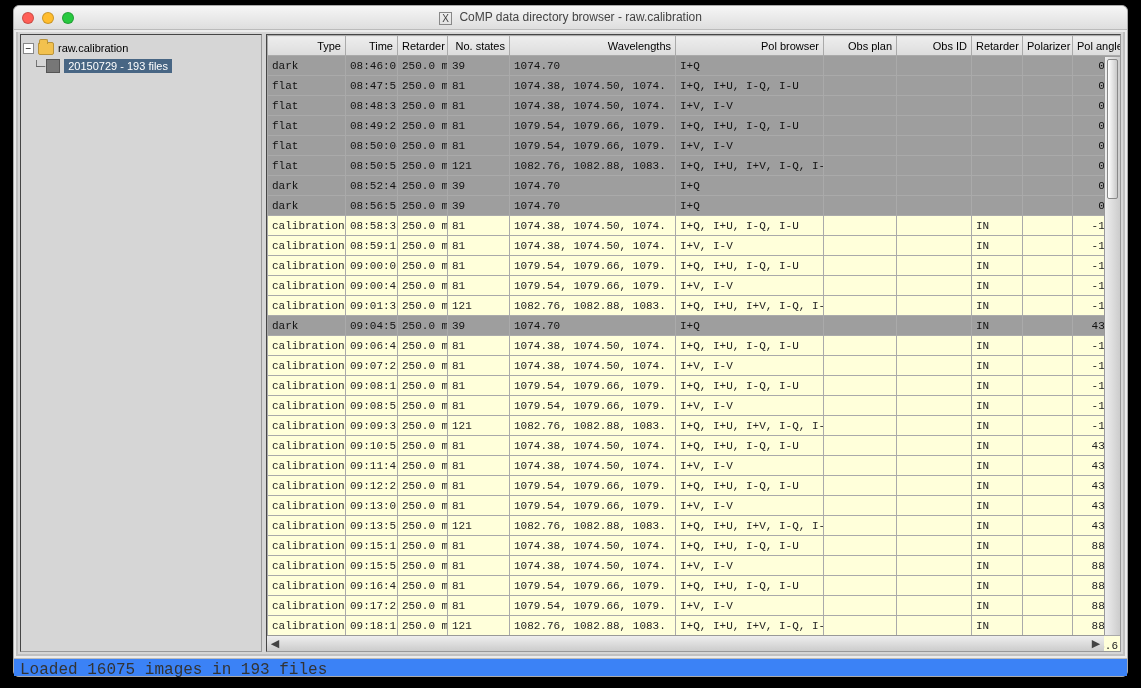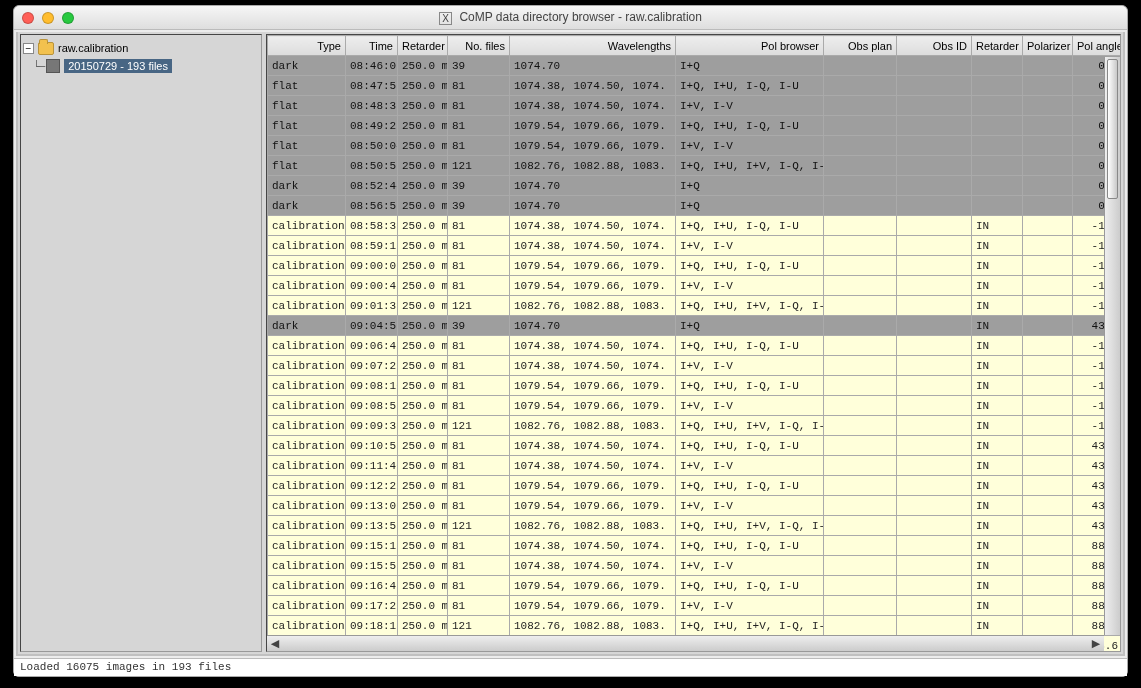--- a/index.html
+++ b/index.html
@@ -195,23 +195,23 @@
 .harrow {
   width: 16px; height: 14px;
   display: flex;
   align-items: center;
   justify-content: center;
   color: #444;
 }
 .status {
   height: 18px;
   border-top: 1px solid #bbb;
-  background: #ffffff;
+  background: #3b82f6;
   padding: 2px 6px;
-  font-size: 11px;
+  font-size: 16px;
   color: #333;
   font-family: Menlo, "Courier New", monospace;
 }
 
 
 col.c-type { width: 78px; }
 col.c-time { width: 52px; }
 col.c-exp { width: 50px; }
 col.c-nimg { width: 62px; }
 col.c-wl { width: 166px; }
@@ -266,21 +266,21 @@
               <col class="c-obsid">
             <col class="c-polz">
               <col class="c-ret">
               <col class="c-ang">
           </colgroup>
           <thead>
             <tr id="hdr-row">
                 <th>Type</th>
                 <th>Time</th>
                 <th>Retarder</th>
-                <th>No. files</th>
+                <th>No. states</th>
                 <th>Wavelengths</th>
                 <th>Pol browser</th>
                 <th>Obs plan</th>
                 <th>Obs ID</th>
                 <th>Retarder</th>
                 <th>Polarizer</th>
                 <th>Pol angle</th>
               </tr>
           </thead>
           <tbody id="tbody">

